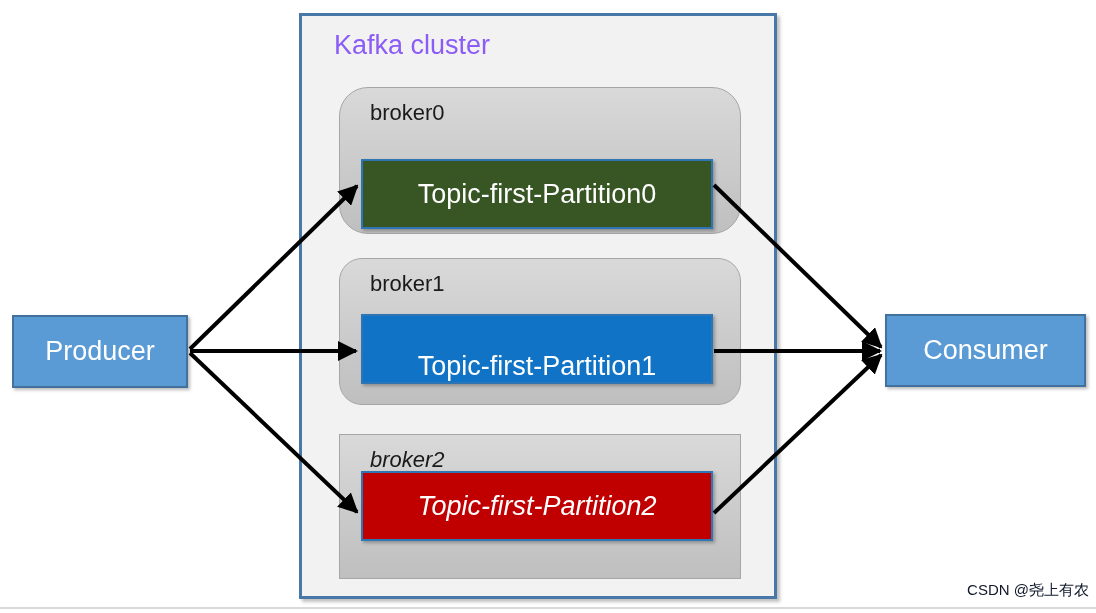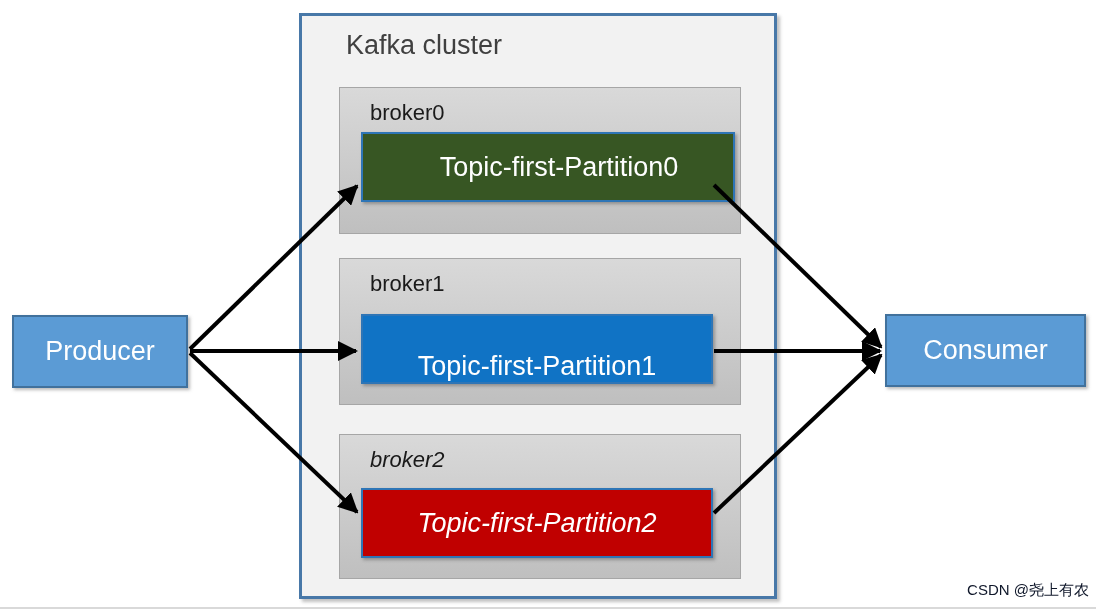--- a/index.html
+++ b/index.html
@@ -16,59 +16,59 @@
   .cluster {
     position: absolute;
     left: 299px; top: 13px;
     width: 472px; height: 580px;
     background: #F2F2F2;
     border: 3px solid #4878A8;
     box-shadow: 3px 3px 3px rgba(120,120,120,0.45);
   }
   .cluster-title {
     position: absolute;
-    left: 44px; top: 14px;
+    left: 32px; top: 14px;
     font-size: 27px;
-    color: #404040;
+    color: #8b5cf6;
     white-space: nowrap;
   }
 
   
   .broker {
     position: absolute;
     left: 37px;
     width: 400px; height: 145px;
     background: linear-gradient(to bottom, #D9D9D9 0%, #BFBFBF 100%);
     border: 1px solid #A6A6A6;
   }
-  .broker-0 { top: 71px; }
-  .broker-1 { top: 242px; }
+  .broker-0 { top: 71px; border-radius: 29px; }
+  .broker-1 { top: 242px; border-radius: 23px; }
   .broker-2 { top: 418px; height: 143px; font-style: italic; }
   .broker-label {
     position: absolute;
     left: 30px; top: 12px;
     font-size: 22px;
     color: #1a1a1a;
     white-space: nowrap;
   }
 
   
   .partition {
     position: absolute;
     left: 21px;
     width: 348px; height: 66px;
     border: 2px solid #2E75B6;
     display: flex;
     align-items: center;
     justify-content: center;
     box-shadow: 2px 2px 3px rgba(80,80,80,0.45);
   }
-  .broker-0 .partition { top: 44px; padding-left: 22px; }
+  .broker-0 .partition { top: 71px; }
   .broker-1 .partition { top: 55px; }
-  .broker-2 .partition { top: 53px; }
+  .broker-2 .partition { top: 36px; }
   .partition-label {
     font-size: 27px;
     color: #ffffff;
     white-space: nowrap;
   }
 
   
   .endpoint {
     position: absolute;
     border: 2px solid #41719C;

